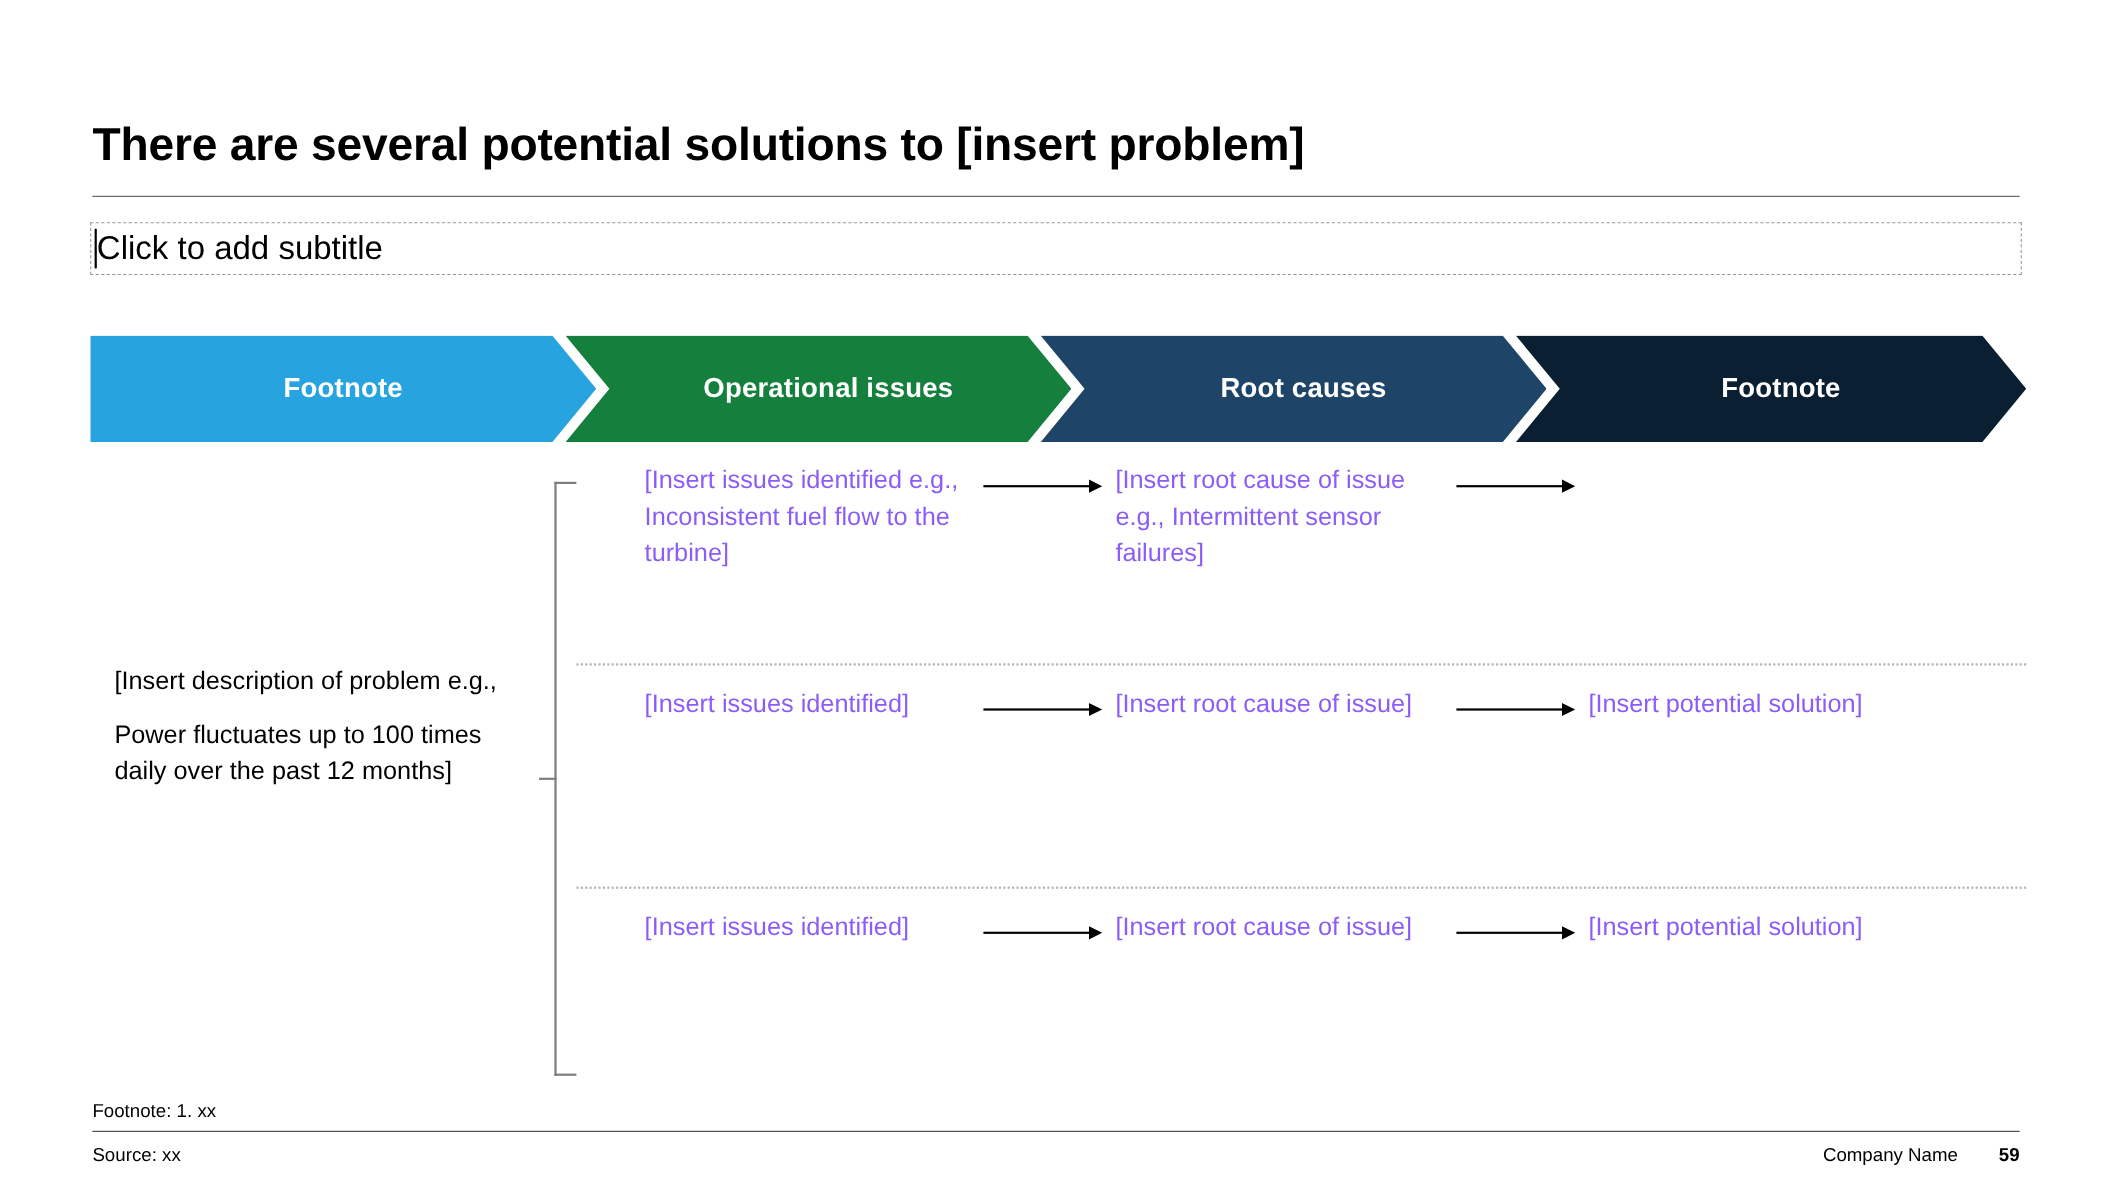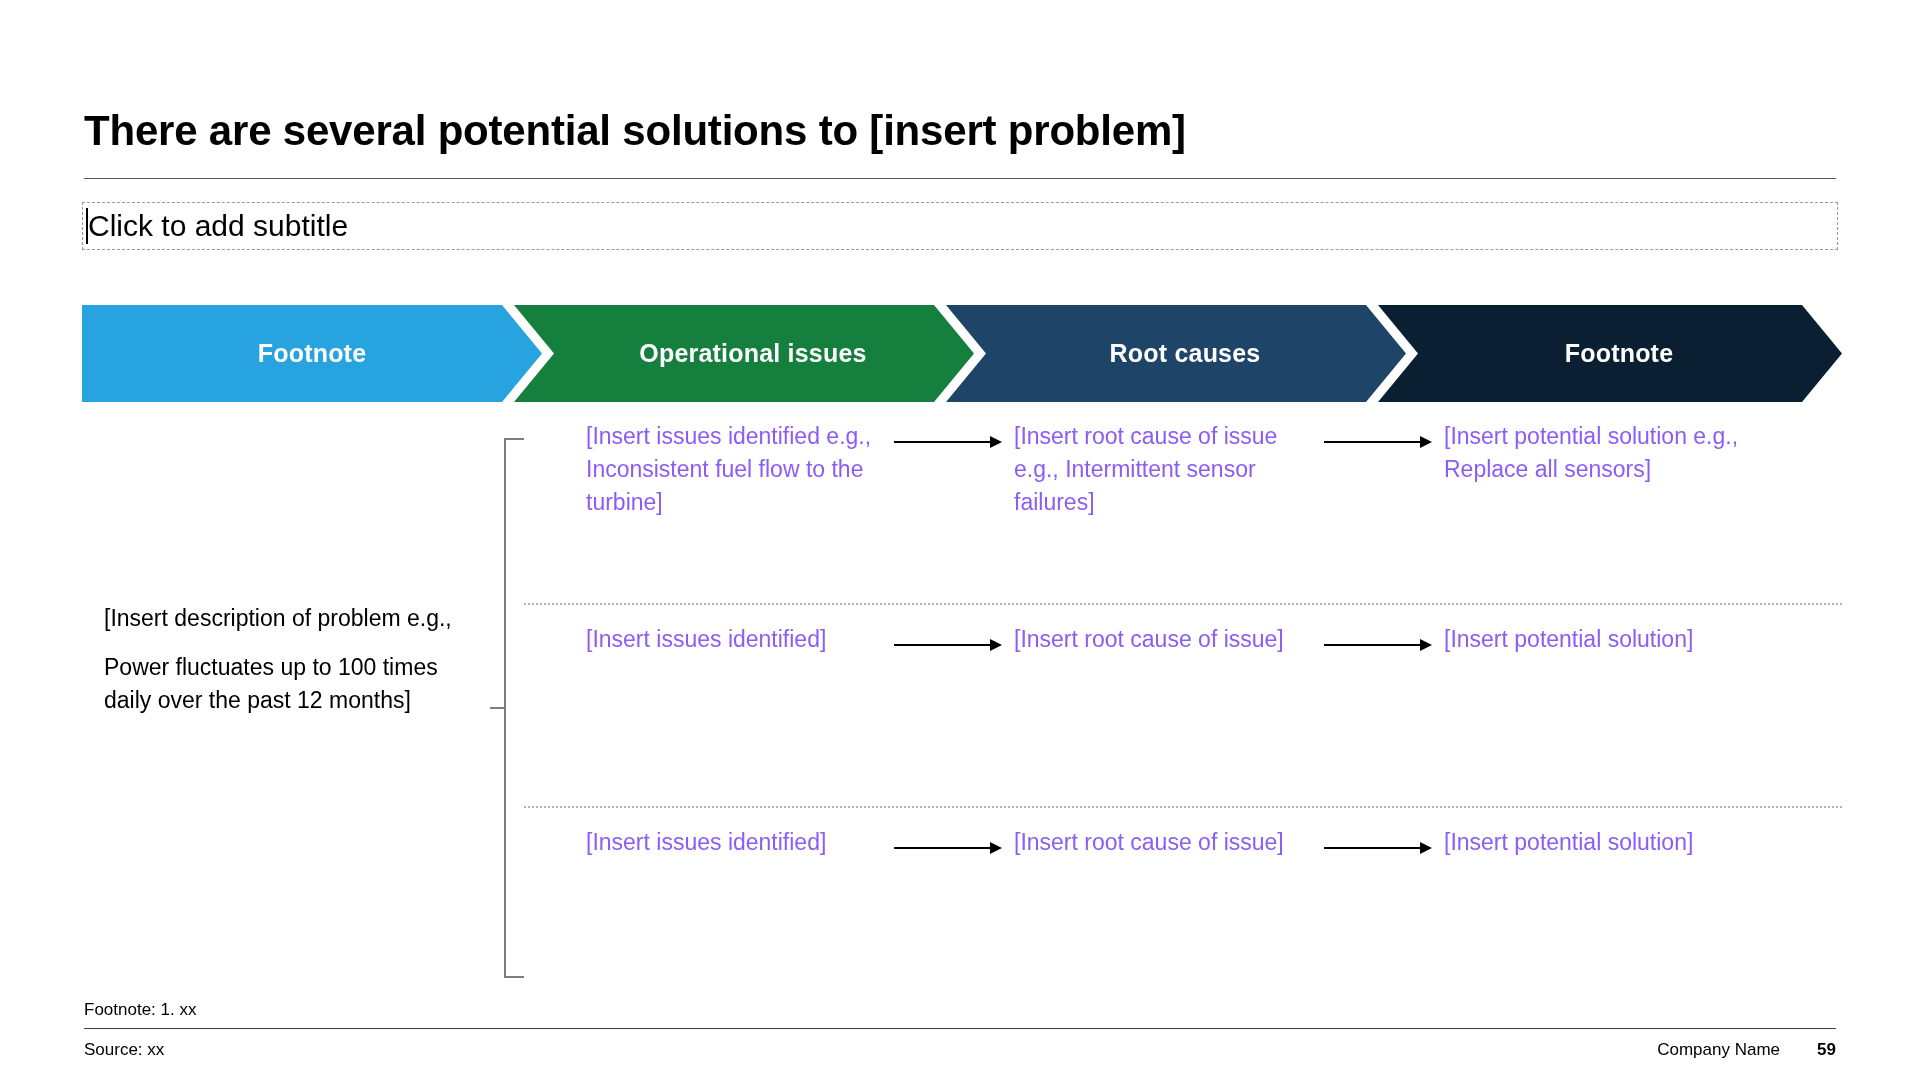--- a/index.html
+++ b/index.html
@@ -362,21 +362,20 @@
         <div class="cell cell-issue">[Insert issues identified e.g., Inconsistent fuel flow to the turbine]</div>
         <div class="arrow arrow-a">
           <div class="shaft"></div>
           <div class="head"></div>
         </div>
         <div class="cell cell-cause">[Insert root cause of issue e.g., Intermittent sensor failures]</div>
         <div class="arrow arrow-b">
           <div class="shaft"></div>
           <div class="head"></div>
         </div>
-        <div class="cell cell-solution">[Insert potential solution e.g., Replace all sensors]</div>
       </div>
 
       <div class="row row-1">
         <div class="cell cell-issue">[Insert issues identified]</div>
         <div class="arrow arrow-a">
           <div class="shaft"></div>
           <div class="head"></div>
         </div>
         <div class="cell cell-cause">[Insert root cause of issue]</div>
         <div class="arrow arrow-b">

